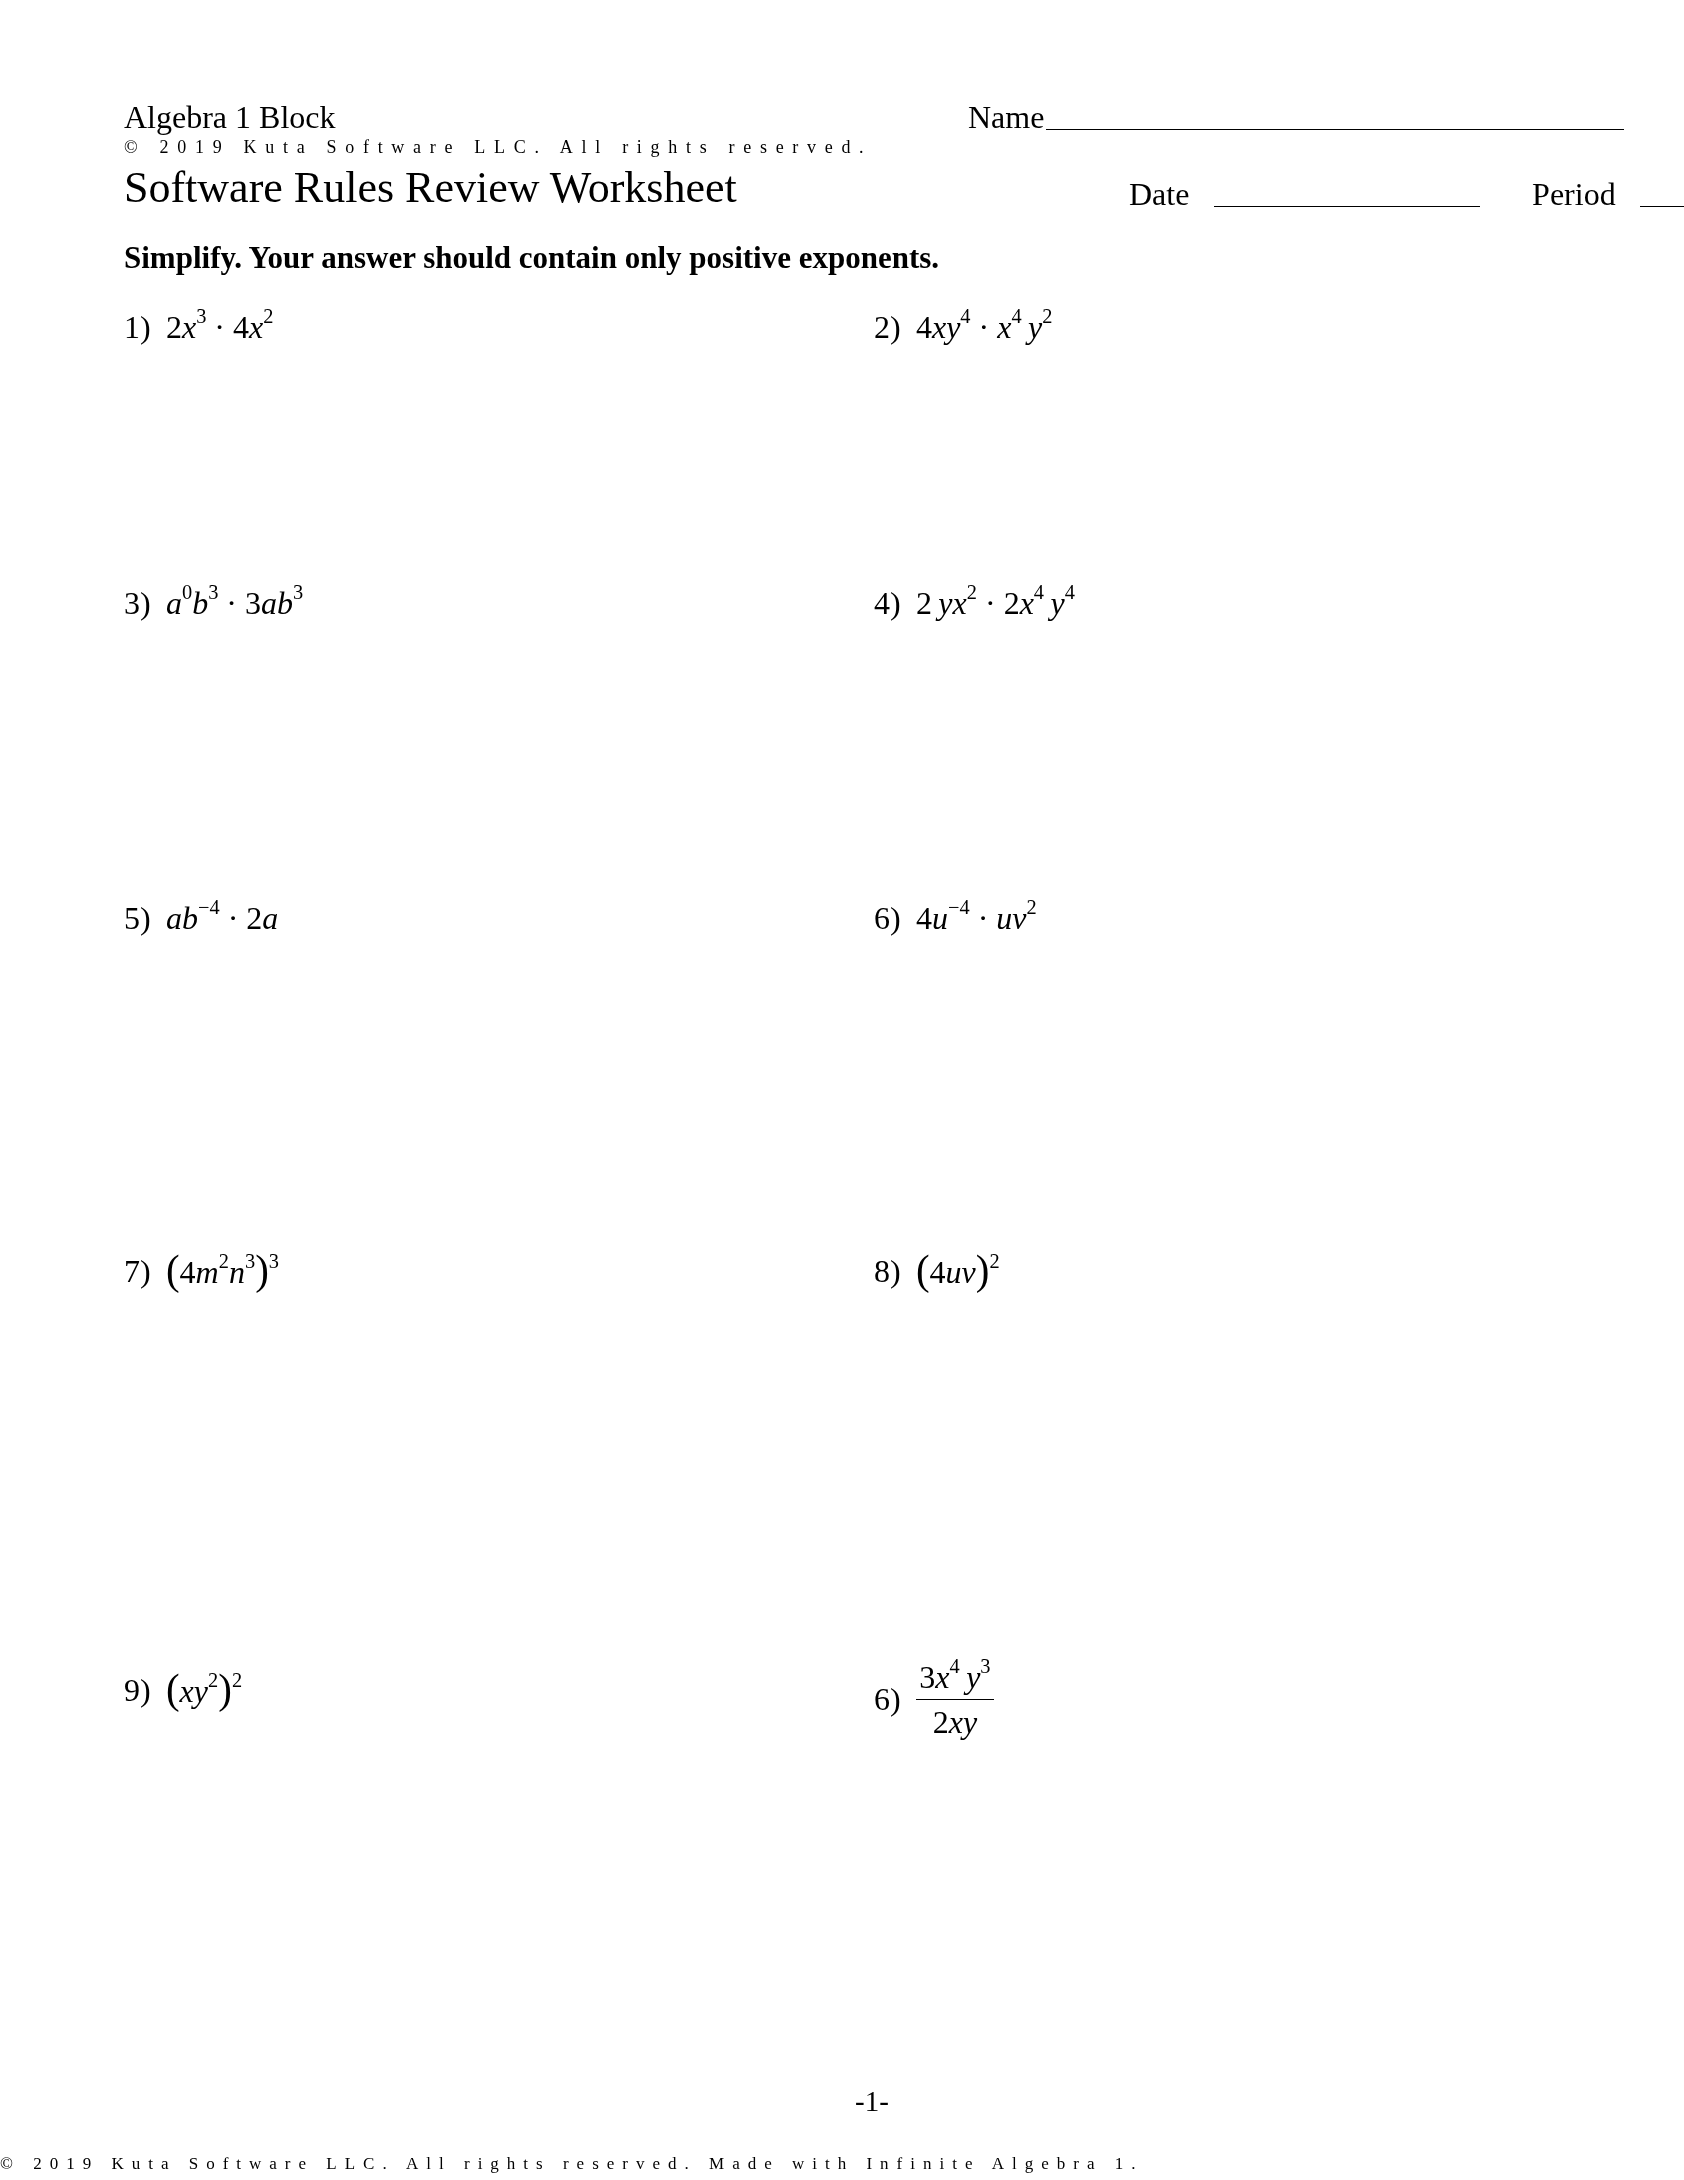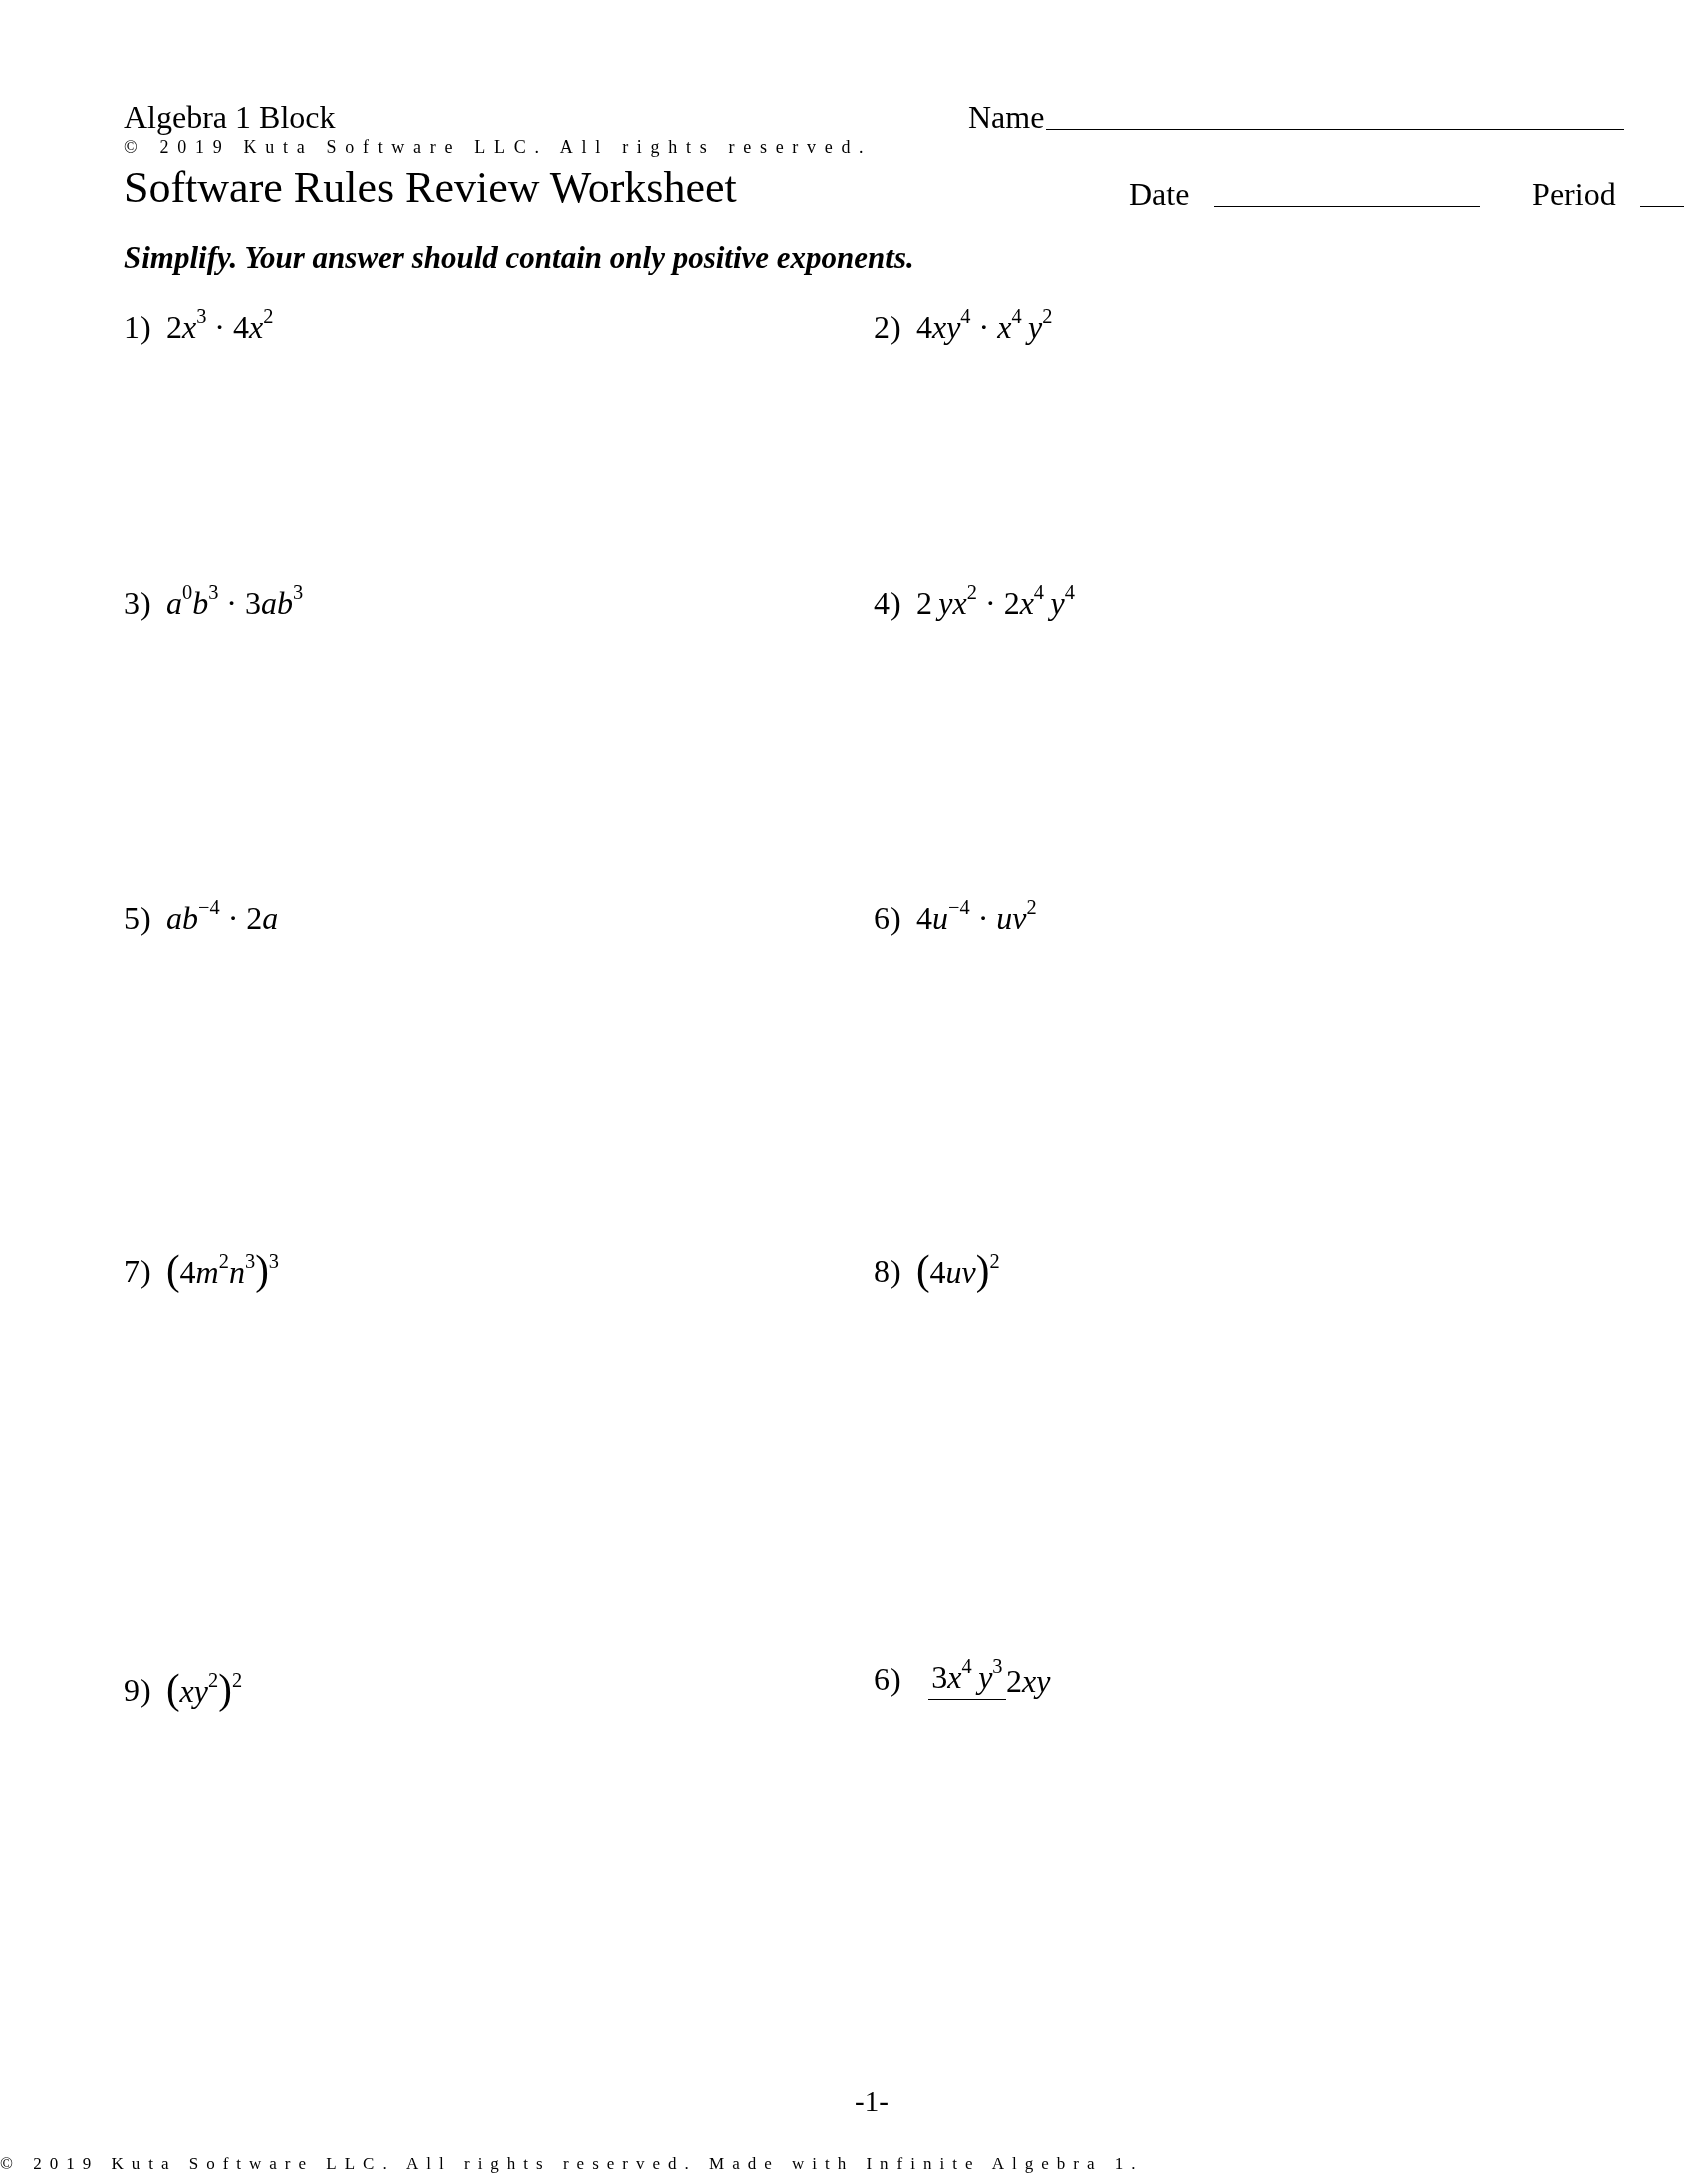--- a/index.html
+++ b/index.html
@@ -26,37 +26,37 @@
 
     .name-field { left: 968px; top: 97px; font-size: 32px; line-height: 41px; display: flex; align-items: flex-end; }
     .blank-line { display: inline-block; border-bottom: 1.7px solid #000; height: 31px; margin-left: 1.7px; margin-bottom: 7.7px; }
     .name-line { width: 578px; }
 
     .date-field { left: 1129px; top: 174px; font-size: 32px; line-height: 41px; display: flex; align-items: flex-end; gap: 23px; }
     .date-line { width: 266px; }
     .period-label { margin-left: 29px; }
     .period-line { width: 65px; }
 
-    .instructions { left: 124px; top: 237px; font-size: 31px; line-height: 41px; font-weight: bold; font-style: italic; }
+    .instructions { left: 124px; top: 237px; font-size: 31px; line-height: 41px; font-weight: bold; }
 
     .problem {
       position: absolute;
       font-size: 32px;
       line-height: 41px;
       white-space: nowrap;
       display: flex;
       align-items: center;
     }
     .problem .num { margin-right: 15.3px; }
     .problem .expr { font-style: normal; }
     .problem .expr i { font-style: italic; }
     .problem sup { font-size: 20.4px; position: relative; top: -3.4px; vertical-align: super; line-height: 0; }
     .paren { font-size: 41px; line-height: 41px; display: inline-block; transform: scaleY(1.05); }
 
-    .frac { display: inline-flex; flex-direction: row; align-items: center; vertical-align: middle; margin-left: 12px; }
+    .frac { display: inline-flex; flex-direction: column; align-items: center; vertical-align: middle; }
     .frac .numer { padding: 0 3.4px 3.4px 3.4px; border-bottom: 1.7px solid #000; line-height: 37px; }
     .frac .denom { padding-top: 3.4px; line-height: 37px; }
 
     .page-num { left: 855px; top: 2084px; font-size: 29px; line-height: 34px; }
     .footer-copy {
       left: 0px; top: 2153px; font-size: 17px; line-height: 22px;
       letter-spacing: 8px;
     }
   </style>
 </head>

